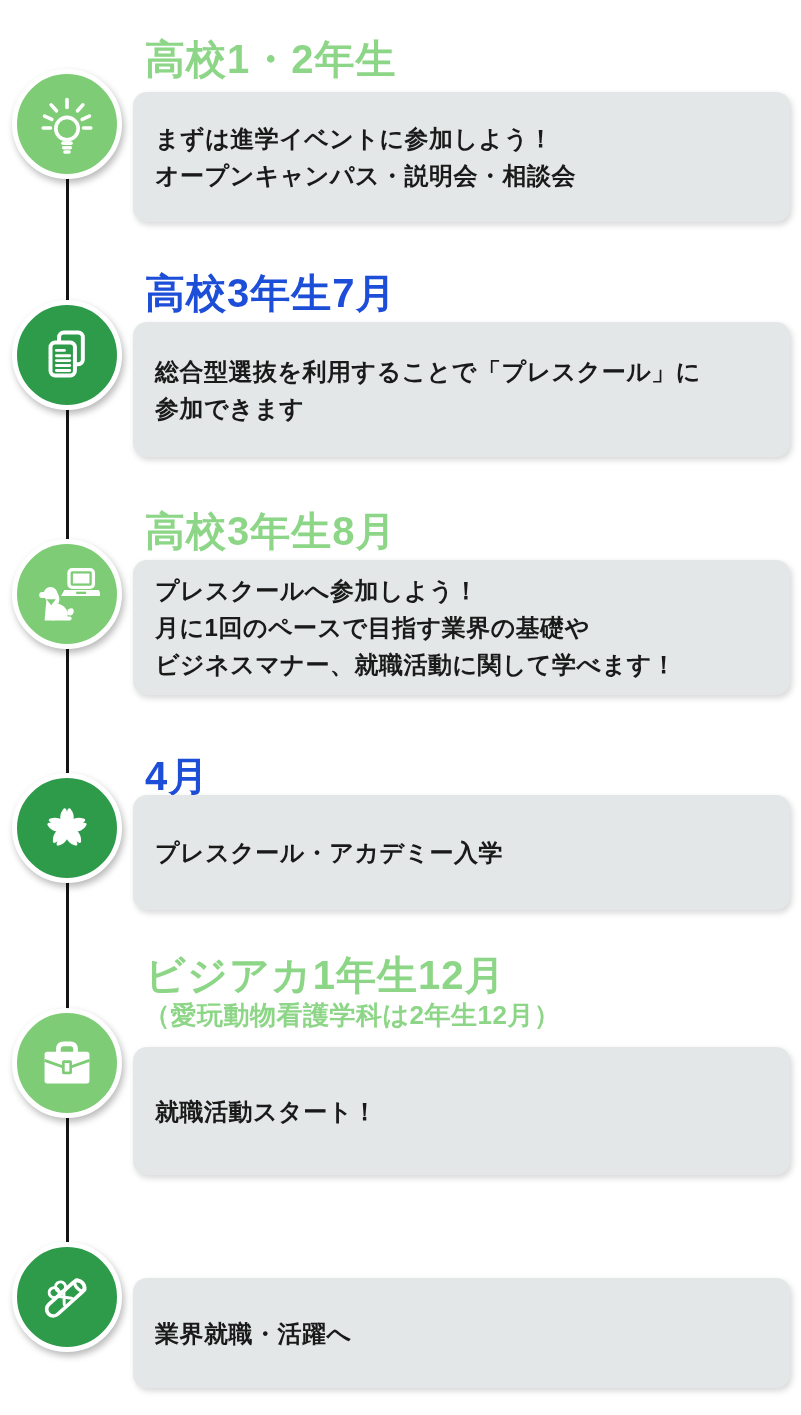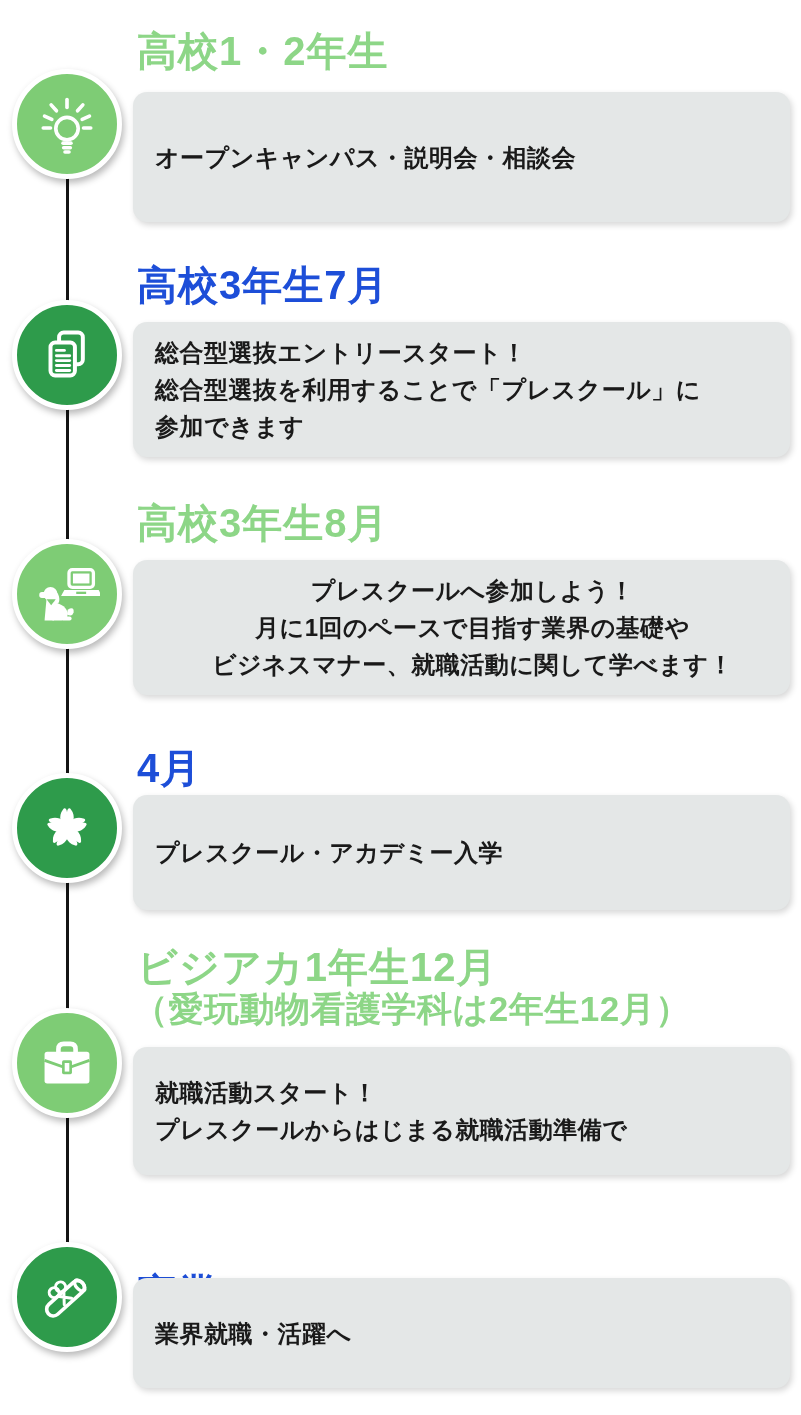--- a/index.html
+++ b/index.html
@@ -3,23 +3,23 @@
 <meta charset="utf-8">
 <style>
   html,body{margin:0;padding:0;background:#ffffff;}
   body{width:801px;height:1415px;font-family:"Liberation Sans","DejaVu Sans",sans-serif;}
   #timeline{position:relative;width:801px;height:1415px;overflow:hidden;background:#fff;}
   .tl-line{position:absolute;left:66px;top:124px;width:3px;height:1175px;background:#141414;}
   .circle{position:absolute;left:12px;width:100px;height:100px;border-radius:50%;
           border:5px solid #fff;box-shadow:2px 4px 7px rgba(0,0,0,.28);
           display:flex;align-items:center;justify-content:center;z-index:2;}
   .circle svg{width:66px;height:66px;display:block;}
-  .title{position:absolute;left:133px;margin:4px;font-size:40px;font-weight:900;
+  .title{position:absolute;left:133px;margin:12px;font-size:40px;font-weight:900;
          letter-spacing:1px;line-height:1.08;white-space:nowrap;}
-  .subtitle{position:absolute;left:133px;margin:0;font-size:35px;font-weight:900;
+  .subtitle{position:absolute;left:133px;margin:11px;font-size:26px;font-weight:900;
             letter-spacing:.5px;line-height:1.1;white-space:nowrap;}
   .light .title,.light .subtitle{color:#8dd687;}
   .dark  .title,.dark  .subtitle{color:#1d4ed8;}
   .box{position:absolute;left:133px;width:657px;background:#e4e7e7;border-radius:14px;
        box-shadow:2px 3px 6px rgba(0,0,0,.16);display:flex;flex-direction:column;
        justify-content:center;padding-left:22px;box-sizing:border-box;}
   .bline{font-size:24px;font-weight:700;line-height:37px;color:#1a1a1a;letter-spacing:.5px;}
 </style>
 </head>
 <body>
@@ -41,20 +41,21 @@
               <path d="M27,43 l-11,-5"></path>
               <path d="M73,43 l11,-5"></path>
               <path d="M25,56 l-11,0"></path>
               <path d="M75,56 l11,0"></path>
             </g>
           </svg>
         </span>
       </div>
       <h2 class="title" style="top: 26px;">高校1・2年生</h2>
       <div class="box" style="top: 92px; height: 130px;">
+        <div class="bline">まずは進学イベントに参加しよう！</div>
         <div class="bline">オープンキャンパス・説明会・相談会</div>
       </div>
     </div>
     <div class="step dark">
       <div class="circle" style="top: 300px; background: rgb(46, 155, 75);">
         <span>
           <svg viewBox="0 0 100 100">
             <rect x="38" y="16" width="36" height="48" rx="7" fill="none" stroke="#fff" stroke-width="6"></rect>
             <rect x="25" y="31" width="37" height="50" rx="7" fill="#2e9b4b" stroke="#fff" stroke-width="6"></rect>
             <g stroke="#fff" stroke-width="4.5" stroke-linecap="round">
@@ -62,21 +63,20 @@
               <path d="M34,51 h20"></path>
               <path d="M34,58.5 h20"></path>
               <path d="M34,66 h20"></path>
               <path d="M34,73.5 h20"></path>
             </g>
           </svg>
         </span>
       </div>
       <h2 class="title" style="top: 260px;">高校3年生7月</h2>
       <div class="box" style="top: 322px; height: 135px;">
-        <div class="bline">総合型選抜エントリースタート！</div>
         <div class="bline">総合型選抜を利用することで「プレスクール」に</div>
         <div class="bline">参加できます</div>
       </div>
     </div>
     <div class="step light">
       <div class="circle" style="top: 539px; background: rgb(126, 204, 117);">
         <span>
           <svg viewBox="0 0 100 100">
             <rect x="53" y="13" width="37" height="27" rx="5" fill="none" stroke="#fff" stroke-width="5"></rect>
             <rect x="59" y="19" width="25" height="15" fill="#fff"></rect>
@@ -89,21 +89,21 @@
               <path d="M19,57 L16,90 L30,90 L32,62 Z"></path>
               <path d="M28,62 Q50,66 51,80 Q51,90 42,90 L28,90 Z"></path>
               <rect x="42" y="84" width="15" height="6" rx="3"></rect>
               <path d="M51,74 Q61,68 60,78 Q58,85 50,81 Z"></path>
             </g>
             <polygon points="19,58 33,58 26,67" fill="#7ecc75"></polygon>
           </svg>
         </span>
       </div>
       <h2 class="title" style="top: 498px;">高校3年生8月</h2>
-      <div class="box" style="top: 560px; height: 135px; align-items: center;">
+      <div class="box" style="top: 560px; height: 135px;">
         <div class="bline">プレスクールへ参加しよう！</div>
         <div class="bline">月に1回のペースで目指す業界の基礎や</div>
         <div class="bline">ビジネスマナー、就職活動に関して学べます！</div>
       </div>
     </div>
     <div class="step dark">
       <div class="circle" style="top: 773px; background: rgb(46, 155, 75);">
         <span>
           <svg viewBox="0 0 100 100" fill="#fff">
             <path d="M50,54 C40,47 36,31 44,22 C46,18 49.5,20 50,26 C50.5,20 54,18 56,22 C64,31 60,47 50,54 Z" transform="rotate(0 50 50)"></path>
@@ -128,21 +128,20 @@
             <path d="M16,46 L50,58 L84,46" fill="none" stroke="#7ecc75" stroke-width="4.5"></path>
             <rect x="42.5" y="46" width="15" height="21" rx="2.5" fill="#7ecc75"></rect>
             <rect x="46.5" y="50" width="7" height="13" fill="#fff"></rect>
           </svg>
         </span>
       </div>
       <h2 class="title" style="top: 942px;">ビジアカ1年生12月</h2>
       <div class="subtitle" style="top: 990px;">（愛玩動物看護学科は2年生12月）</div>
       <div class="box" style="top: 1047px; height: 128px;">
         <div class="bline">就職活動スタート！</div>
-        <div class="bline">プレスクールからはじまる就職活動準備で</div>
       </div>
     </div>
     <div class="step dark">
       <div class="circle" style="top: 1242px; background: rgb(46, 155, 75);">
         <span>
           <svg viewBox="0 0 100 100">
             <g transform="rotate(-42 50 50)" stroke="#fff" fill="none">
               <rect x="12" y="40" width="70" height="20" rx="10" stroke-width="5.5"></rect>
               <ellipse cx="76" cy="50" rx="5.5" ry="10" stroke-width="5"></ellipse>
               <circle cx="40" cy="32" r="7.5" stroke-width="4.5"></circle>

